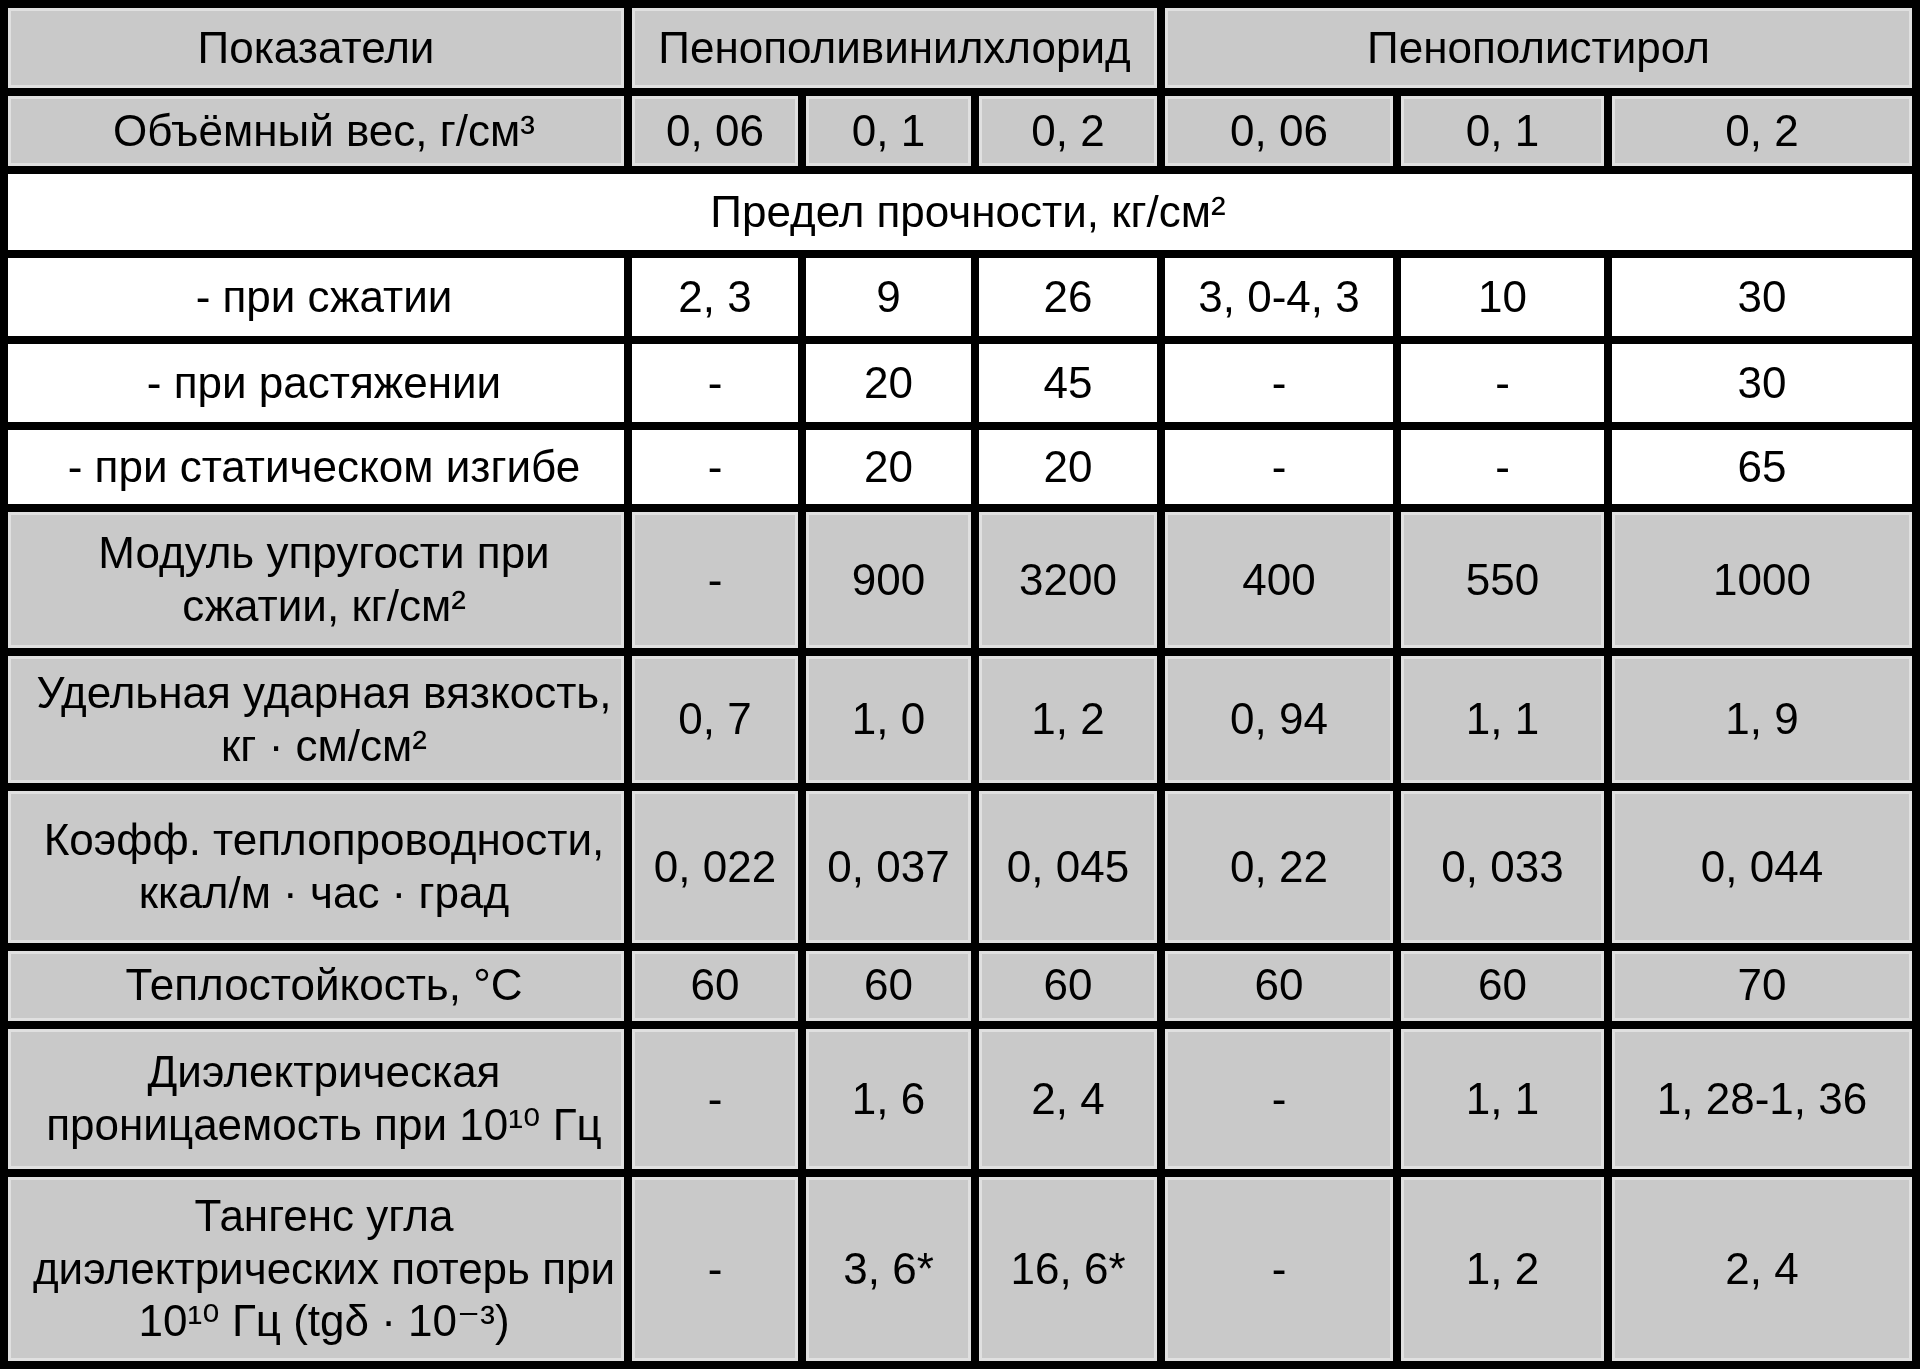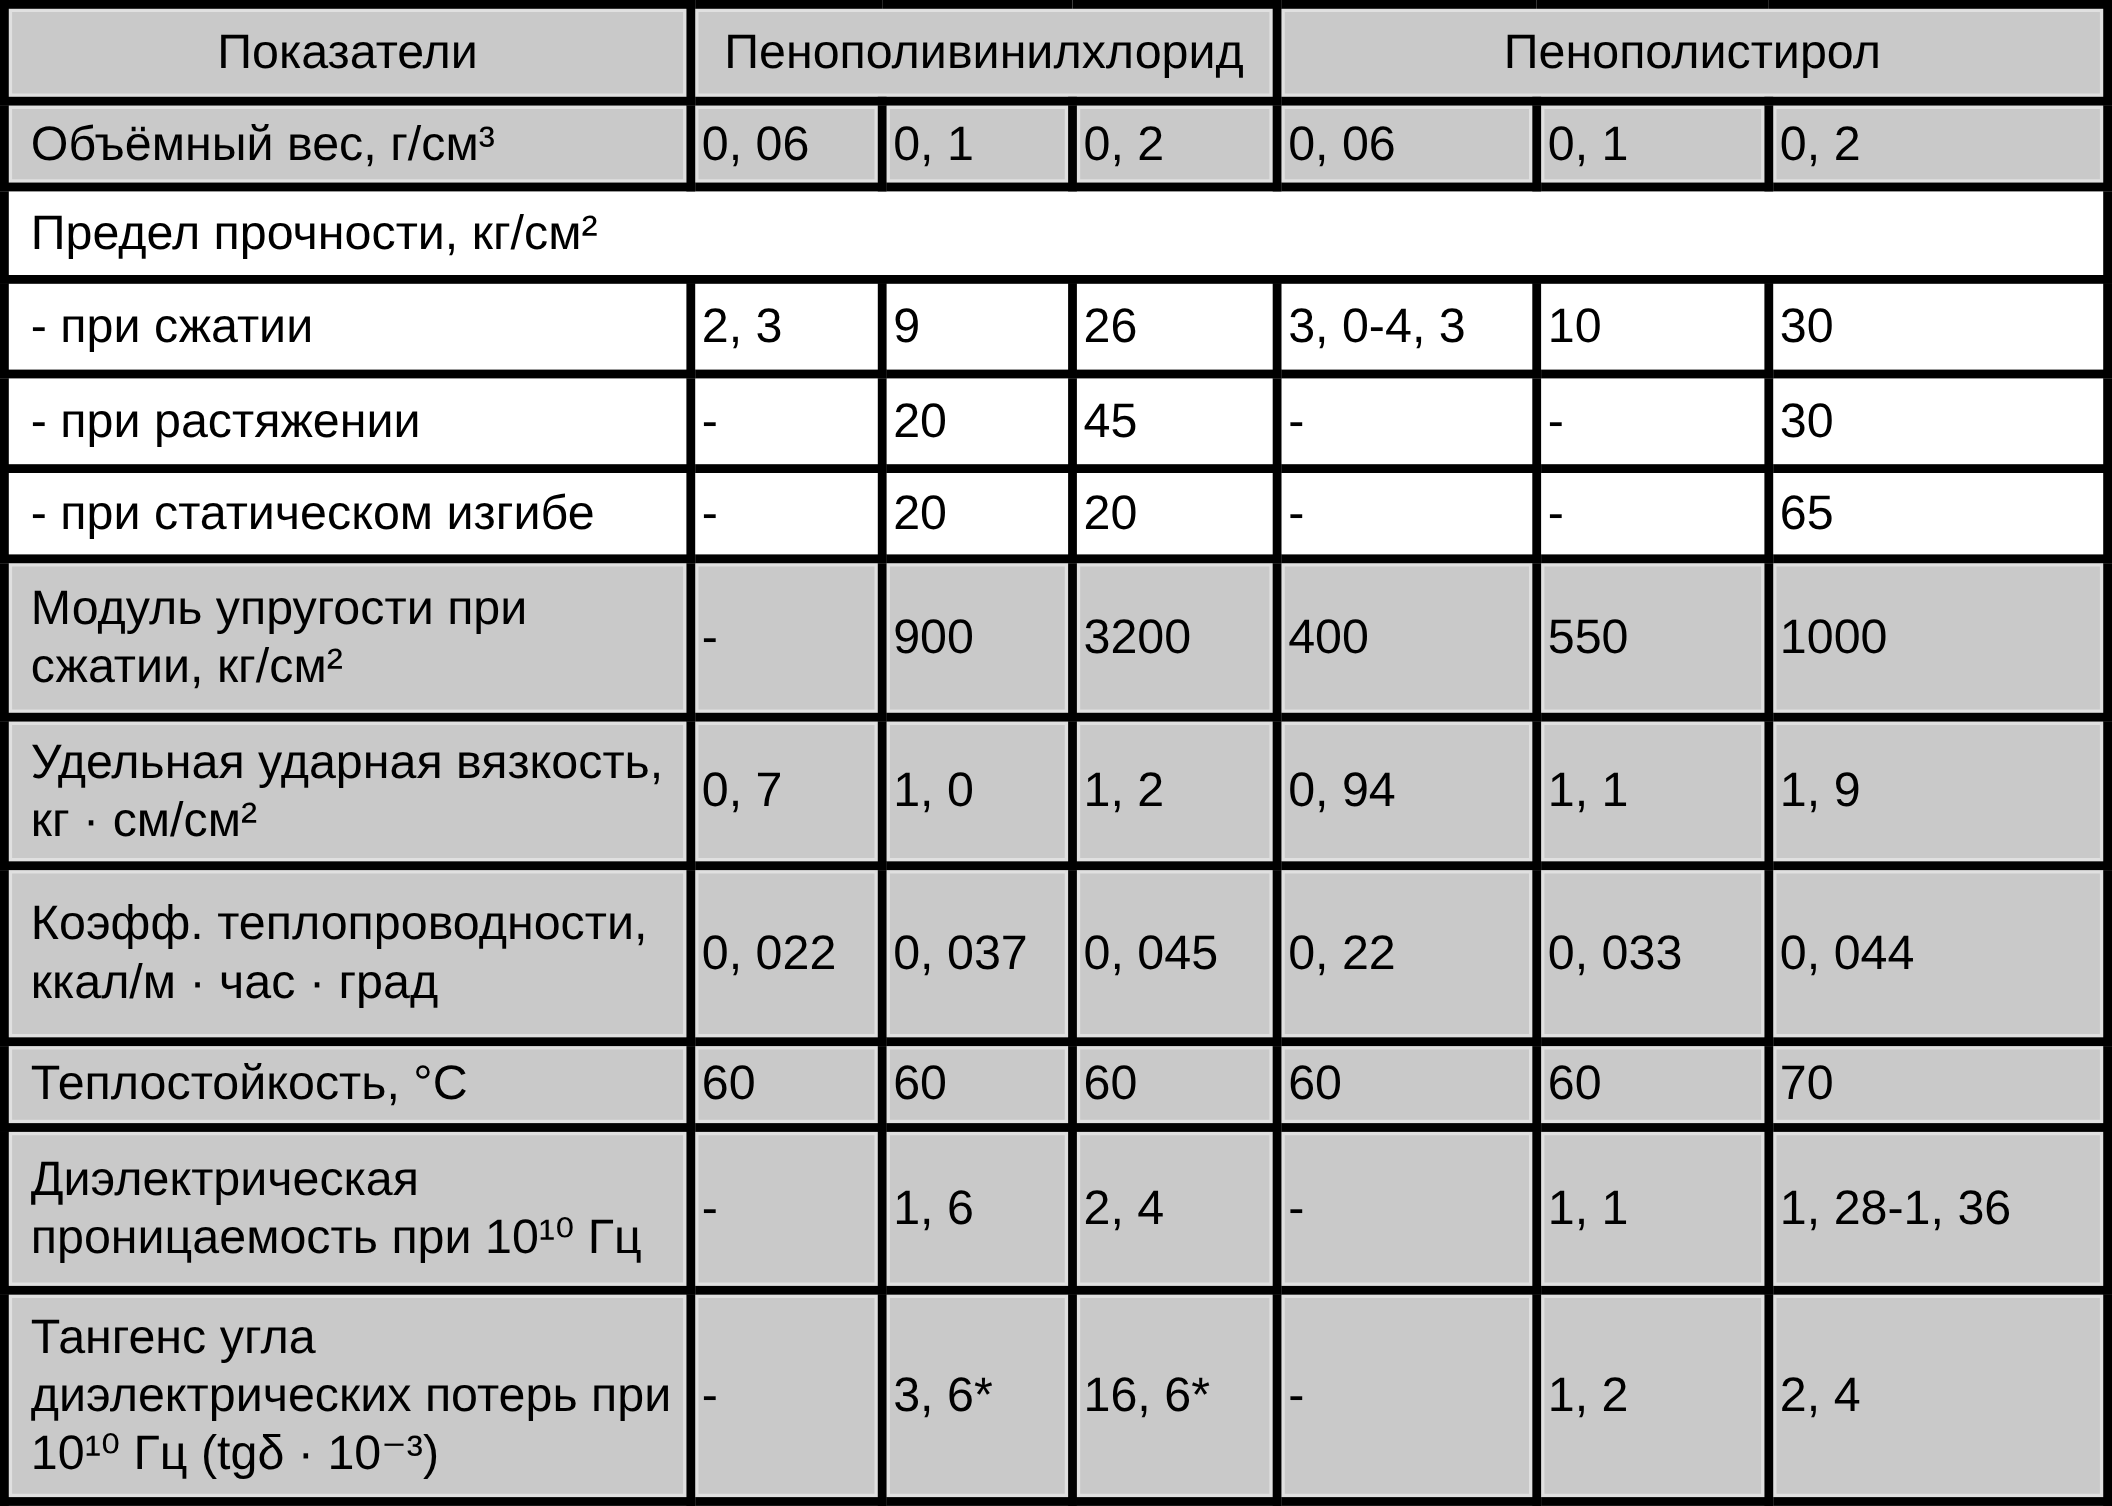--- a/index.html
+++ b/index.html
@@ -30,26 +30,27 @@
     overflow: hidden;
   }
   
   .g {
     background: #c9c9c9;
     box-shadow: inset 0 0 0 3px #e0e0e0;
   }
   .w { background: #ffffff; }
   
   .lbl {
-    text-align: left;
+    text-align: center;
     padding: 6px 4px 6px 20px;
     font-size: 43px;
   }
   
   .val {
+    text-align: center;
     padding: 4px 6px;
   }
   .hdr {
     text-align: center;
     padding: 4px 6px;
     font-size: 44px;
   }
 </style>
 </head>
 <body>

